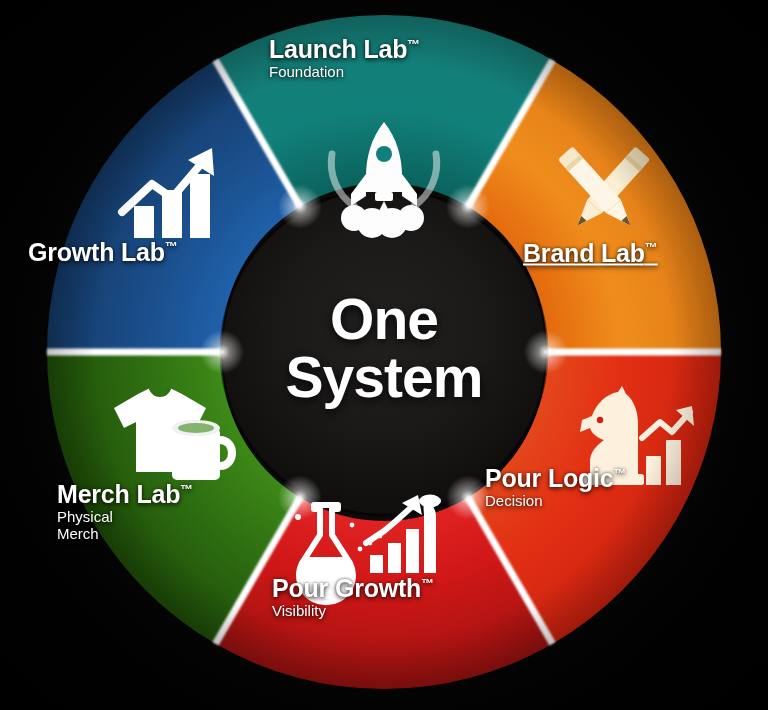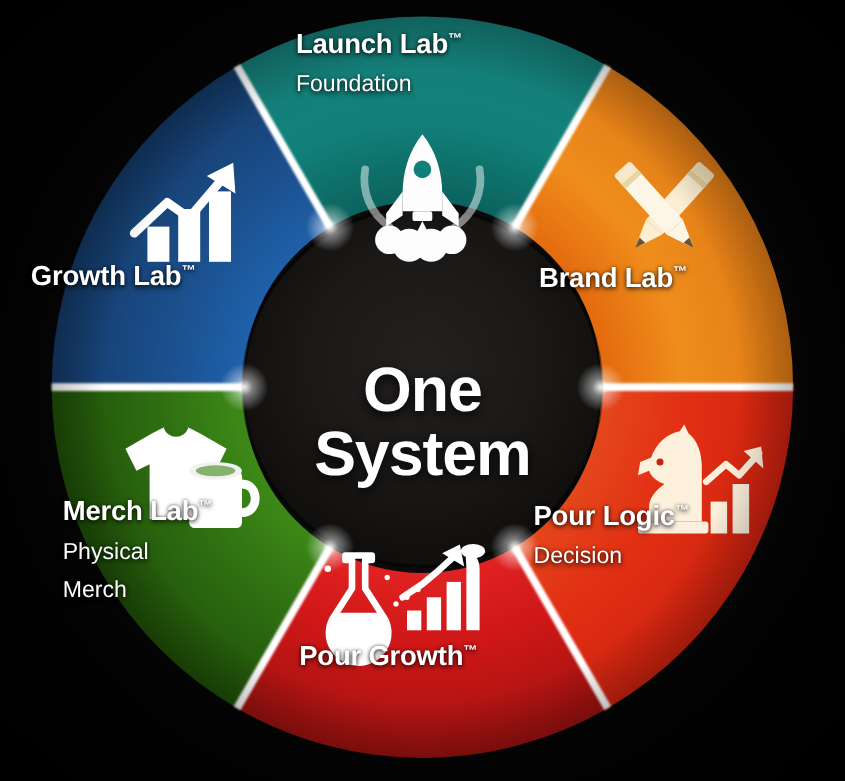--- a/index.html
+++ b/index.html
@@ -46,34 +46,33 @@
     letter-spacing: -0.2px;
     white-space: nowrap;
   }
   .seg-title .tm {
     font-size: 13px;
     font-weight: bold;
     vertical-align: super;
     letter-spacing: 0;
   }
   .seg-sub {
-    font-size: 21px;
+    font-size: 15px;
     font-weight: normal;
-    margin-top: 12px;
+    margin-top: 1px;
   }
   #center-label {
     position: absolute;
     left: 384px;
     top: 348px;
     transform: translate(-50%, -50%);
     width: 300px;
     text-align: center;
     color: #ffffff;
     pointer-events: none;
-    margin-top: 36px;
   }
   #center-label .line {
     font-size: 57px;
     font-weight: bold;
     line-height: 1.02;
     letter-spacing: -1px;
     text-shadow: 0 3px 10px rgba(0,0,0,0.85);
   }
 </style>
 </head>
@@ -259,34 +258,35 @@
     </g>
 
     <rect x="0" y="0" width="768" height="710" fill="url(#gVignette)" pointer-events="none"></rect>
   </svg>
 
   <div class="seg-label" style="left:384px; top:58px;">
     <div class="seg-title"><span>Launch Lab</span><span class="tm">™</span></div>
     <div class="seg-sub">Foundation</div>
   </div>
 
-  <div class="seg-label" style="left:605px; top:253px;">
+  <div class="seg-label" style="left:638px; top:253px;text-decoration:underline;">
     <div class="seg-title"><span>Brand Lab</span><span class="tm">™</span></div>
   </div>
 
   <div class="seg-label" style="left:600px; top:487px;">
     <div class="seg-title"><span>Pour Logic</span><span class="tm">™</span></div>
     <div class="seg-sub">Decision</div>
   </div>
 
   <div class="seg-label" style="left:387px; top:597px;">
     <div class="seg-title"><span>Pour Growth</span><span class="tm">™</span></div>
-  </div>
-
-  <div class="seg-label" style="left:172px; top:500px;">
+    <div class="seg-sub">Visibility</div>
+  </div>
+
+  <div class="seg-label" style="left:172px; top:512px;">
     <div class="seg-title"><span>Merch Lab</span><span class="tm">™</span></div>
     <div class="seg-sub">Physical</div>
     <div class="seg-sub">Merch</div>
   </div>
 
   <div class="seg-label" style="left:143px; top:252px;">
     <div class="seg-title"><span>Growth Lab</span><span class="tm">™</span></div>
   </div>
 
   <div id="center-label">

